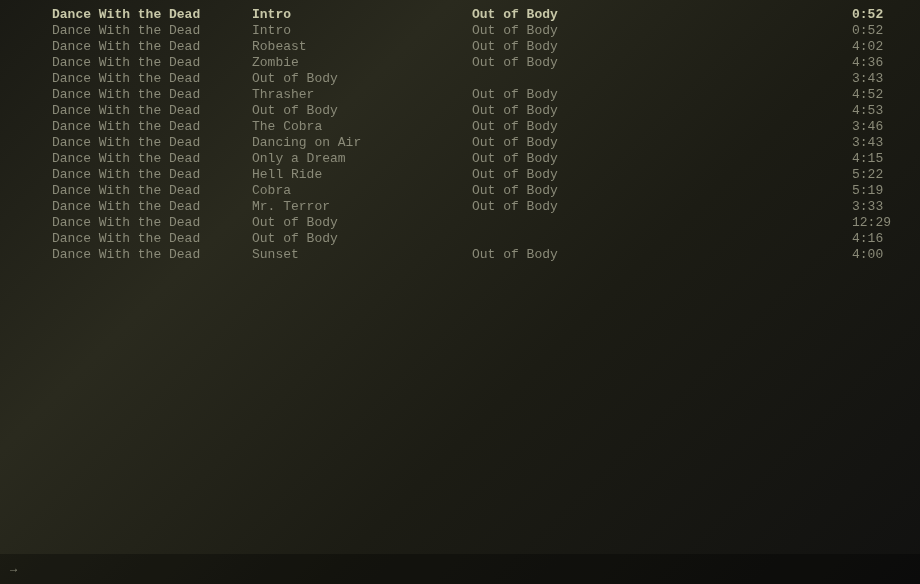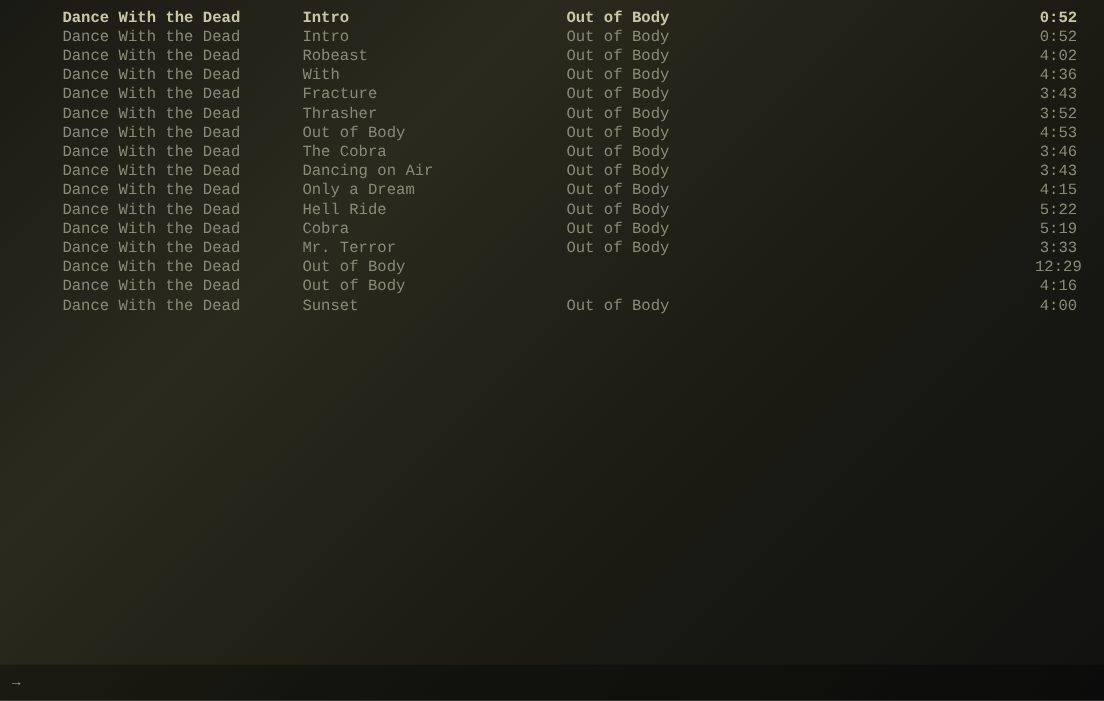--- a/index.html
+++ b/index.html
@@ -61,21 +61,21 @@
     .col-album {
       flex: 1;
       white-space: nowrap;
       overflow: hidden;
       text-overflow: ellipsis;
     }
 
     .col-duration {
       width: 60px;
       flex-shrink: 0;
-      text-align: center;
+      text-align: left;
     }
 
     .bottom-bar {
       position: absolute;
       bottom: 0;
       left: 0;
       right: 0;
       height: 30px;
       background: rgba(0,0,0,0.3);
       display: flex;
@@ -107,35 +107,34 @@
       <span class="col-duration">0:52</span>
     </div>
     <div class="track-row">
       <span class="col-artist">Dance With the Dead</span>
       <span class="col-title">Robeast</span>
       <span class="col-album">Out of Body</span>
       <span class="col-duration">4:02</span>
     </div>
     <div class="track-row">
       <span class="col-artist">Dance With the Dead</span>
-      <span class="col-title">With</span>
+      <span class="col-title">Zombie</span>
       <span class="col-album">Out of Body</span>
       <span class="col-duration">4:36</span>
     </div>
     <div class="track-row">
       <span class="col-artist">Dance With the Dead</span>
-      <span class="col-title">Fracture</span>
       <span class="col-album">Out of Body</span>
       <span class="col-duration">3:43</span>
     </div>
     <div class="track-row">
       <span class="col-artist">Dance With the Dead</span>
       <span class="col-title">Thrasher</span>
       <span class="col-album">Out of Body</span>
-      <span class="col-duration">3:52</span>
+      <span class="col-duration">4:52</span>
     </div>
     <div class="track-row">
       <span class="col-artist">Dance With the Dead</span>
       <span class="col-title">Out of Body</span>
       <span class="col-album">Out of Body</span>
       <span class="col-duration">4:53</span>
     </div>
     <div class="track-row">
       <span class="col-artist">Dance With the Dead</span>
       <span class="col-title">The Cobra</span>

